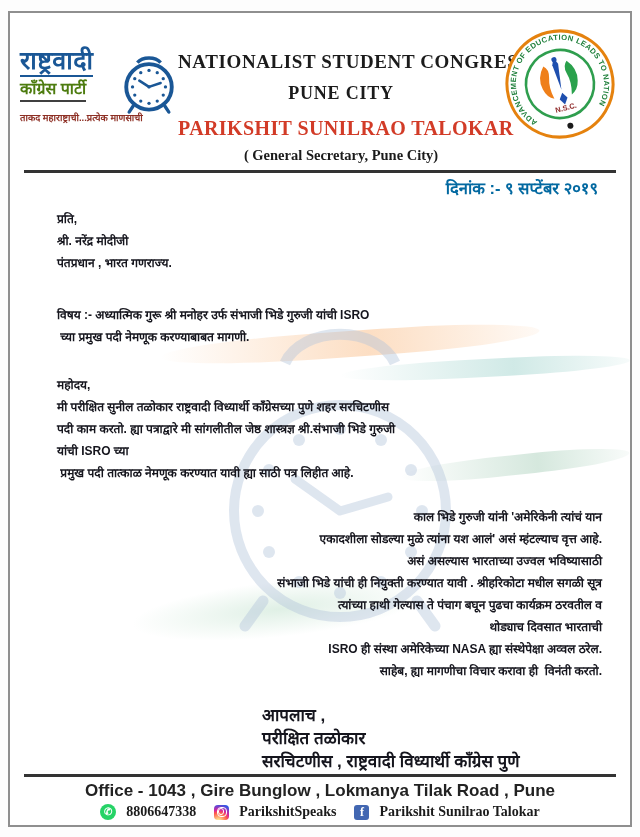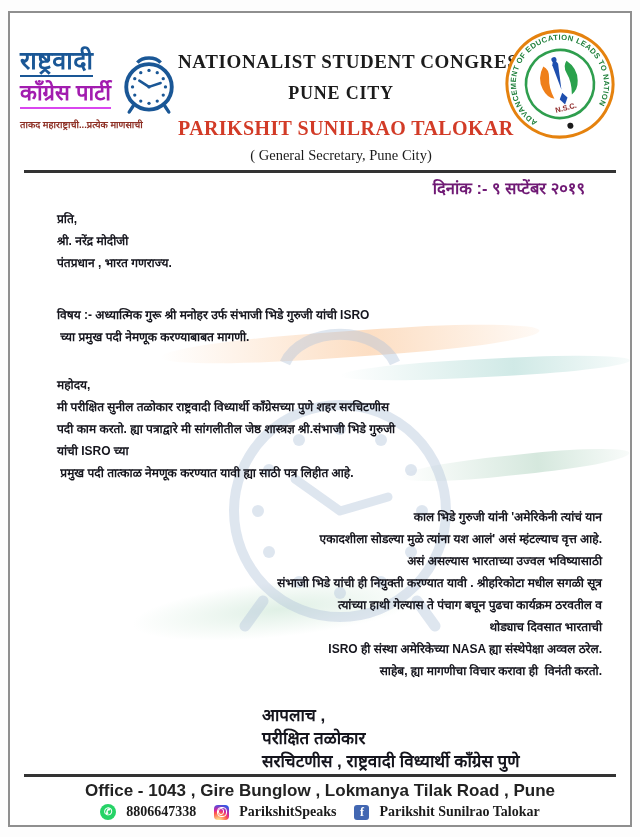--- a/index.html
+++ b/index.html
@@ -19,35 +19,35 @@
          background:linear-gradient(90deg,rgba(46,139,87,0) 0%,rgba(46,139,87,.20) 60%,rgba(46,139,87,.03) 100%);}
   .band4{left:120px;top:568px;width:300px;height:56px;transform:rotate(-6deg);
          background:radial-gradient(ellipse,rgba(150,205,170,.30) 0%,rgba(150,205,170,0) 70%);}
   
   .content{position:relative;z-index:1;}
   .header{position:relative;height:146px;}
   .logo-left{position:absolute;left:10px;top:33px;width:162px;}
   .logo-text{display:inline-block;}
   .logo-l1{display:inline-block;font-weight:bold;font-size:25px;color:#1a5796;
            border-bottom:2px solid #1a5796;line-height:1.15;letter-spacing:0.5px;}
-  .logo-l2{display:inline-block;font-weight:bold;font-size:22px;color:#a21caf;
-           border-bottom:2px solid #d946ef;line-height:1.3;margin-top:2px;}
+  .logo-l2{display:inline-block;font-weight:bold;font-size:16px;color:#4d7c0f;
+           border-bottom:2px solid #404040;line-height:1.3;margin-top:2px;}
   .logo-clock{position:absolute;right:2px;top:2px;}
   .logo-tagline{margin-top:9px;font-size:9.5px;font-weight:bold;color:#8d2f24;white-space:nowrap;}
   .head-center{position:absolute;left:168px;top:38px;width:326px;text-align:center;
                font-family:"Liberation Serif",serif;color:#1b1b1b;}
   .ht1{font-size:19px;font-weight:bold;letter-spacing:0.6px;white-space:nowrap;}
   .ht2{font-size:18px;font-weight:bold;letter-spacing:0.8px;margin-top:10px;}
   .hname{font-size:20px;font-weight:bold;color:#d23b27;letter-spacing:0.4px;margin-top:13px;white-space:nowrap;}
-  .hdesig{font-size:14.5px;font-weight:normal;margin-top:7px;}
+  .hdesig{font-size:14.5px;font-weight:bold;margin-top:7px;}
   .seal{position:absolute;right:14px;top:12px;}
   .divider{height:3px;background:#333;margin:0 14px;}
   .divider.top{margin-top:11px;}
-  .date-line{text-align:right;padding-right:45px;font-size:16.5px;font-weight:bold;
-             color:#701a75;margin-top:4px;line-height:22px;}
+  .date-line{text-align:right;padding-right:32px;font-size:16.5px;font-weight:bold;
+             color:#0369a1;margin-top:4px;line-height:22px;}
   .para{margin-left:47px;margin-right:28px;font-size:12px;font-weight:bold;color:#15151d;}
   .para .line{line-height:22px;white-space:pre-wrap;}
   .recipient{margin-top:9px;}
   .subject{margin-top:30px;}
   .body1{margin-top:26px;}
   .body2{margin-top:22px;text-align:right;}
   .signature{margin-top:22px;margin-left:auto;margin-right:38px;width:330px;text-align:left;
              font-size:17px;font-weight:bold;color:#15151d;}
   .signature .line{line-height:23px;white-space:pre-wrap;}
   .footer{position:absolute;left:0;right:0;bottom:5px;z-index:1;}

